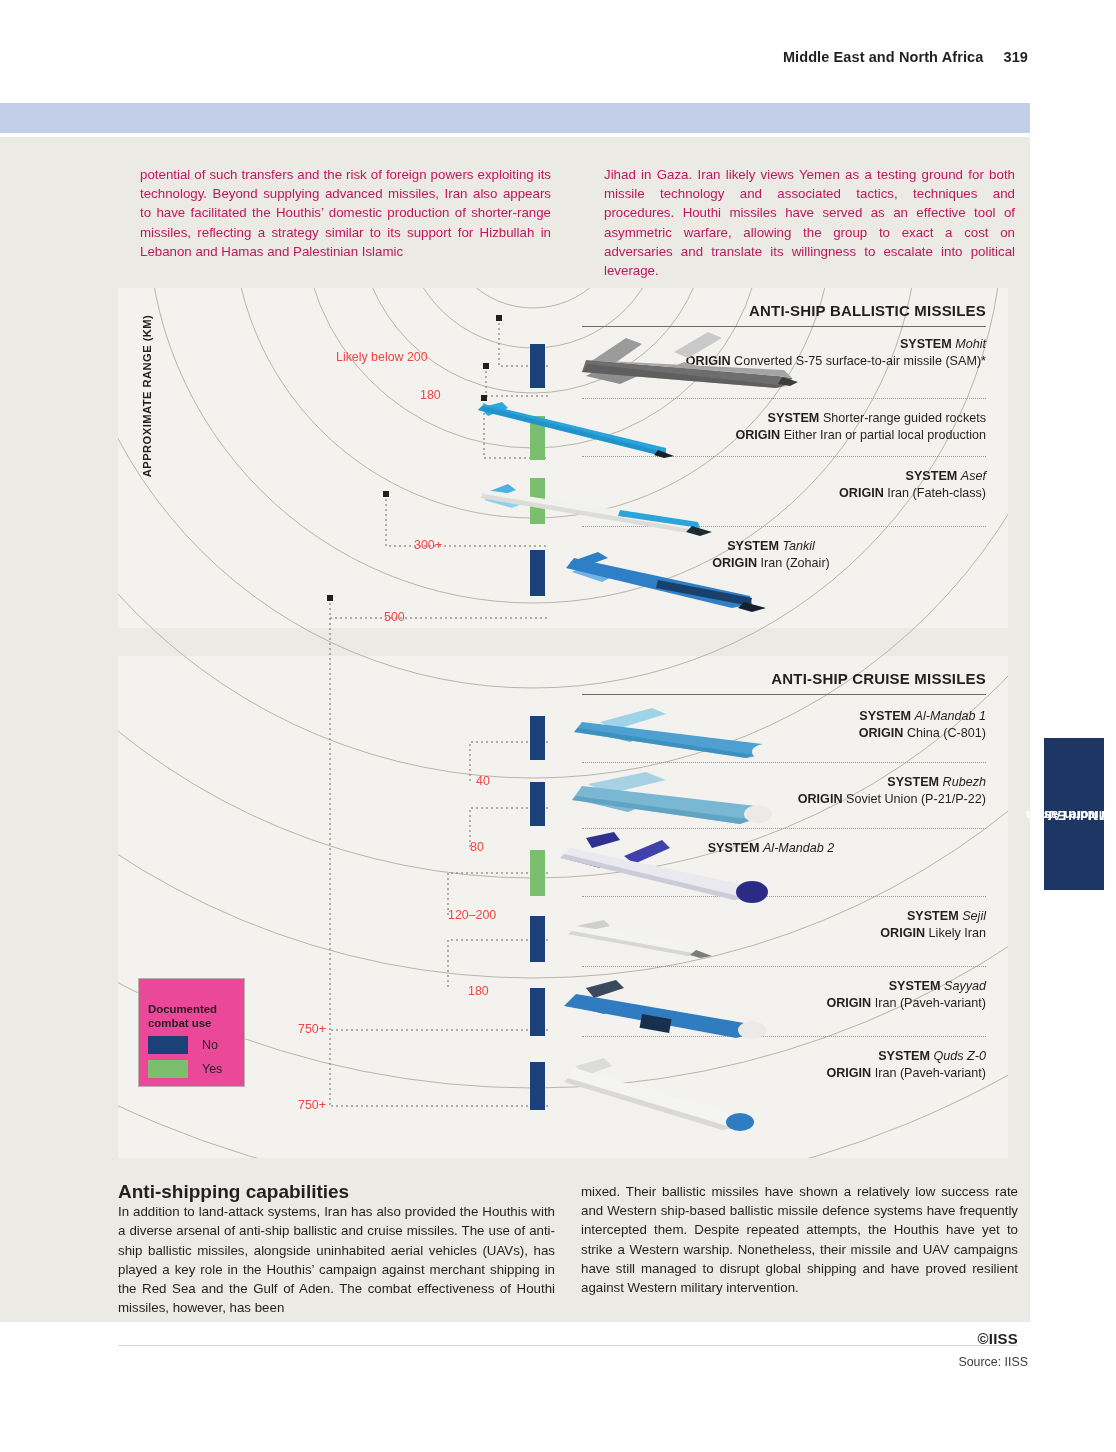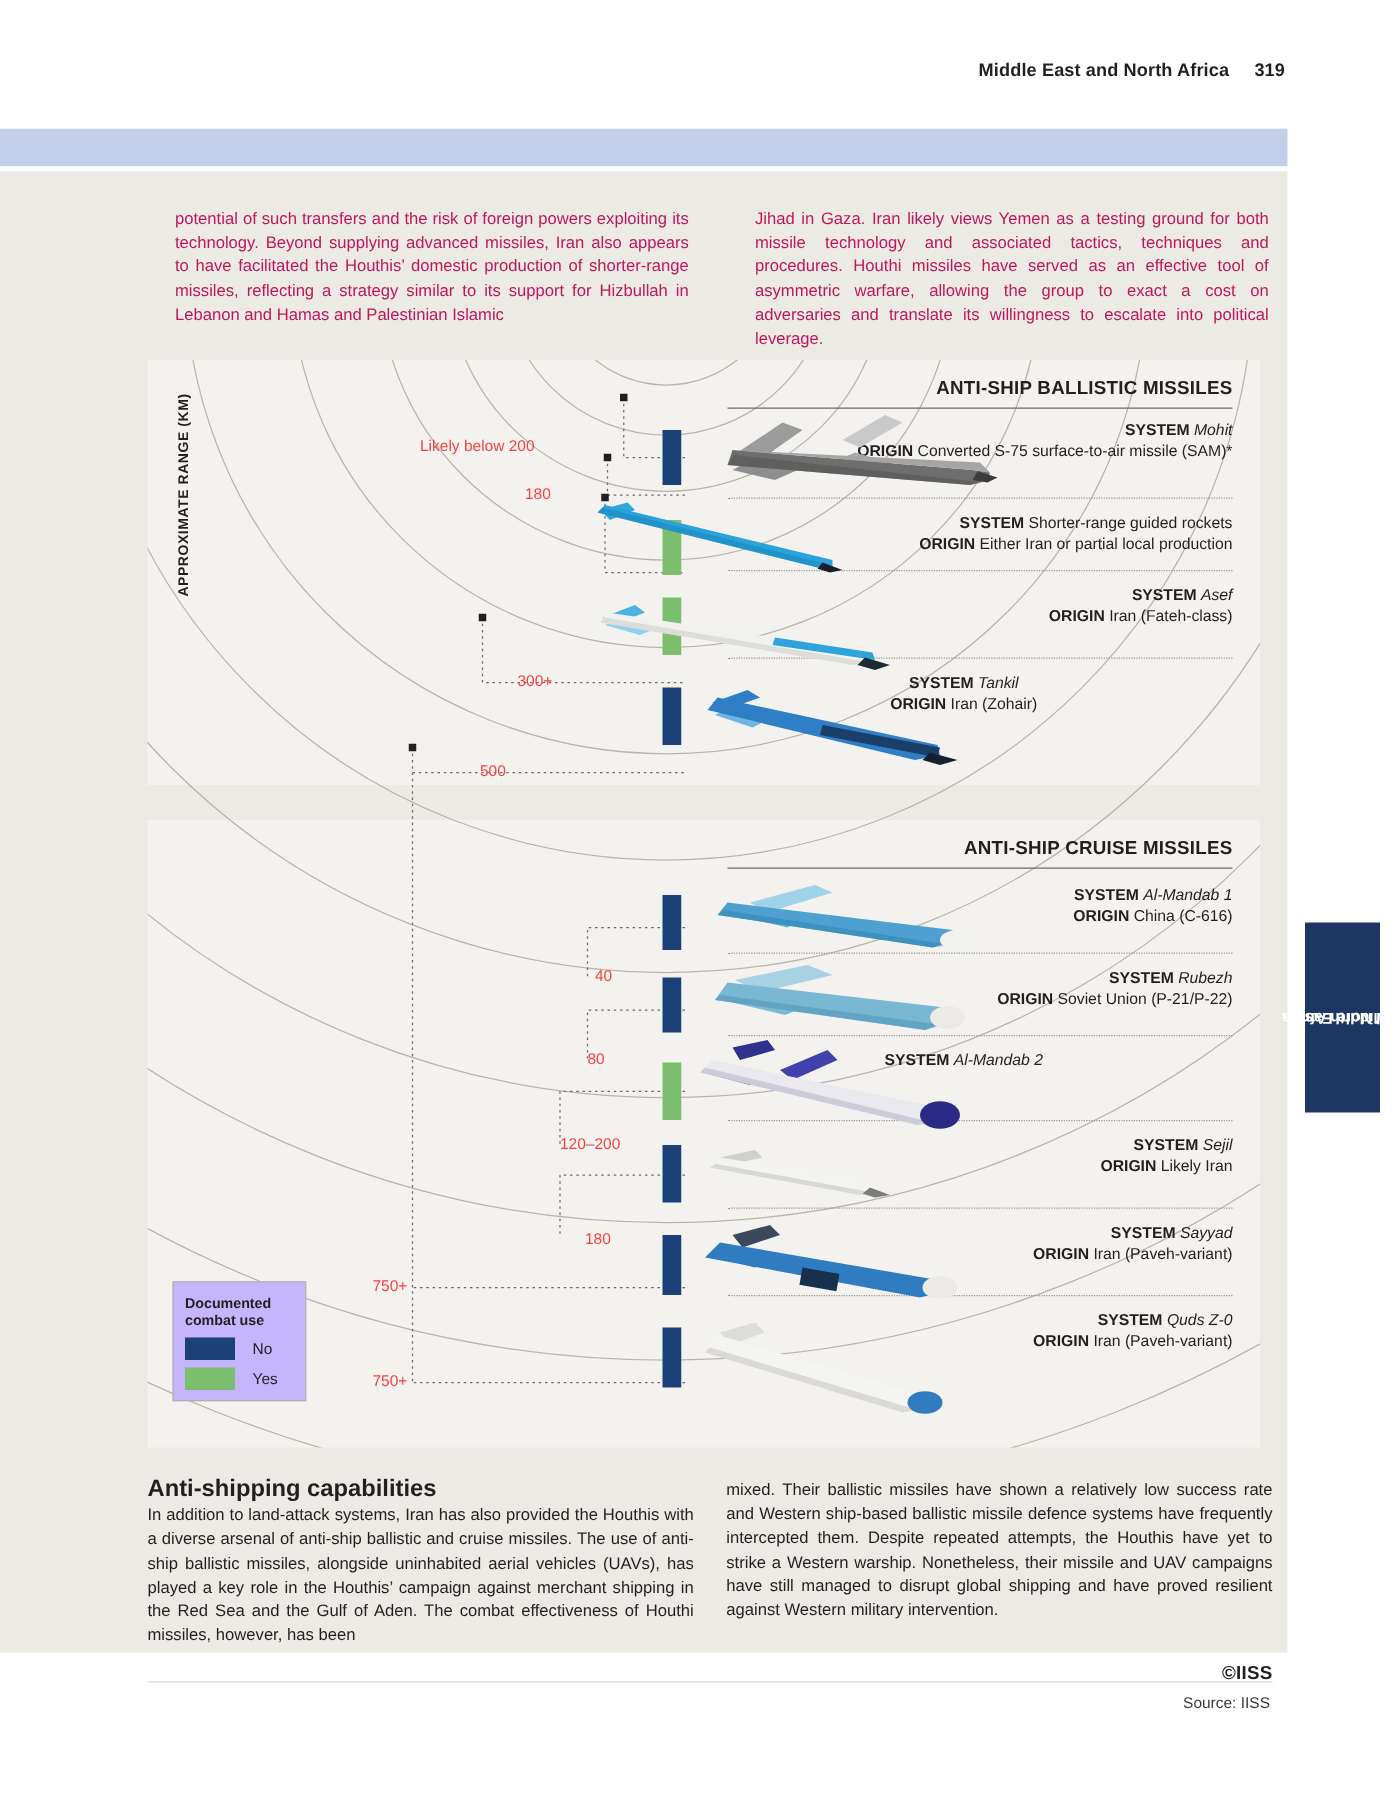--- a/index.html
+++ b/index.html
@@ -108,42 +108,42 @@
     position:absolute;font-size:12.4px;color:#ef4444;white-space:nowrap;
   }
 
   
   .bar{position:absolute;width:15px;}
   .bar.no{background:#1c4178;}
   .bar.yes{background:#7bbf6e;}
 
   
   .legend{
-    position:absolute;left:20px;top:737px;width:88px;
-    background:#c4b5fd;border:1px solid #b5b2ab;
-    padding:10px 8px 8px 9px;
+    position:absolute;left:20px;top:690px;width:88px;
+    background:#ec4899;border:1px solid #b5b2ab;
+    padding:23px 8px 8px 9px;
   }
   .legend .ltitle{font-size:11.4px;font-weight:bold;line-height:14px;}
   .legend .lrow{display:flex;align-items:center;margin-top:6px;}
   .legend .sw{width:40px;height:18px;}
   .legend .sw.no{background:#1c4178;}
   .legend .sw.yes{background:#7bbf6e;}
   .legend .ltext{font-size:12.4px;margin-left:14px;}
 
   
   .foot{position:absolute;top:1182px;left:118px;width:900px;}
   .foot .col{width:437px;float:left;font-size:13.3px;line-height:19.2px;text-align:justify;}
   .foot .col.right{margin-left:26px;}
   .foot:after{content:"";display:block;clear:both;}
   .foot h4{margin:0 0 1px 0;font-size:19px;font-weight:bold;}
   .iiss{
     position:absolute;right:0;top:148px;font-size:15px;font-weight:bold;letter-spacing:.2px;
   }
   .srcrule{position:absolute;left:118px;top:1345px;width:900px;height:1px;background:#d8d5ce;}
-  .source{position:absolute;right:100px;top:1355px;font-size:12.4px;color:#3a3a3a;}
+  .source{position:absolute;right:88px;top:1355px;font-size:12.4px;color:#3a3a3a;}
 
   
   .mis{position:absolute;}
 </style>
 </head>
 <body>
 
 <div class="page">
 
   <div class="runhead">
@@ -299,21 +299,21 @@
       <polygon points="198,56 220,62 206,66 192,62" fill="#14202b"></polygon>
     </svg>
 
     <div class="sec-title" style="top:382px;">ANTI-SHIP CRUISE MISSILES</div>
     <div class="sec-rule" style="top:406px;width:404px;"></div>
 
     <div class="entry" style="top:420px;">
       <div class="line"><span class="lab">SYSTEM</span>
         <span class="it">Al-Mandab 1</span></div>
       <div class="line"><span class="lab">ORIGIN</span>
-        <span>China (C-616)</span></div>
+        <span>China (C-801)</span></div>
     </div>
     <div class="entry-rule" style="top:474px;width:404px;"></div>
     <div class="bar no" style="left:412px;top:428px;height:44px;"></div>
     <div class="rangelab" style="left:358px;top:486px;">40</div>
     <svg class="mis" style="left:430px;top:414px;width:250px;height:76px;" viewBox="0 0 250 76">
       <polygon points="52,20 104,6 118,12 66,28" fill="#9fd3e8"></polygon>
       <polygon points="40,30 82,40 98,32 56,24" fill="#6ab5d8"></polygon>
       <path d="M26,30 L198,56 L216,50 L214,42 L34,20 Z" fill="#4da0cf"></path>
       <path d="M26,30 L198,56 L212,54 L30,26 Z" fill="#2f7fae" opacity=".5"></path>
       <ellipse cx="218" cy="50" rx="14" ry="8" fill="#f2f2ef"></ellipse>

